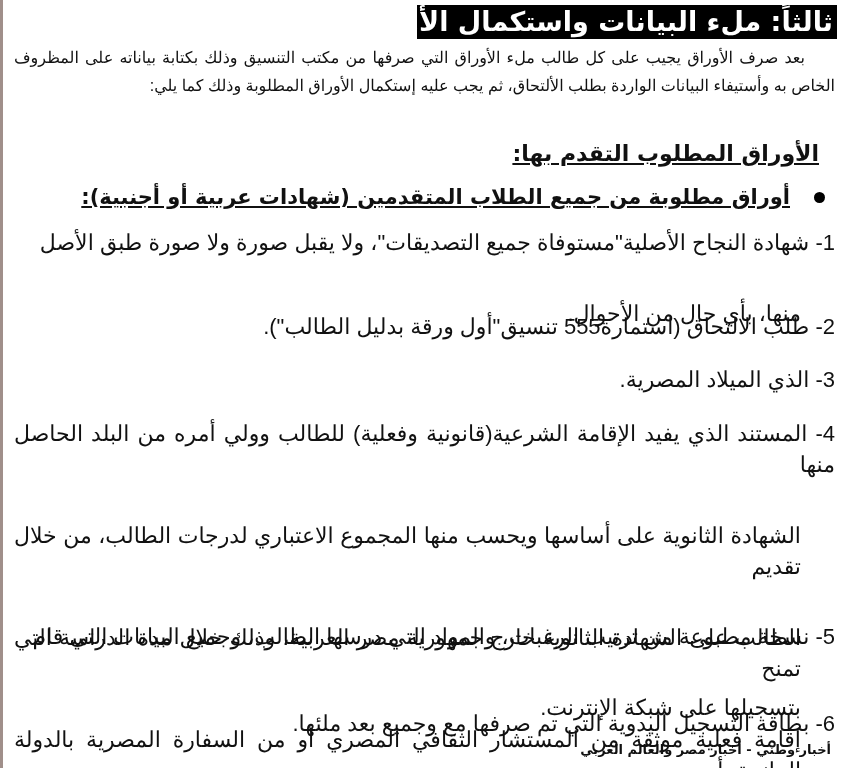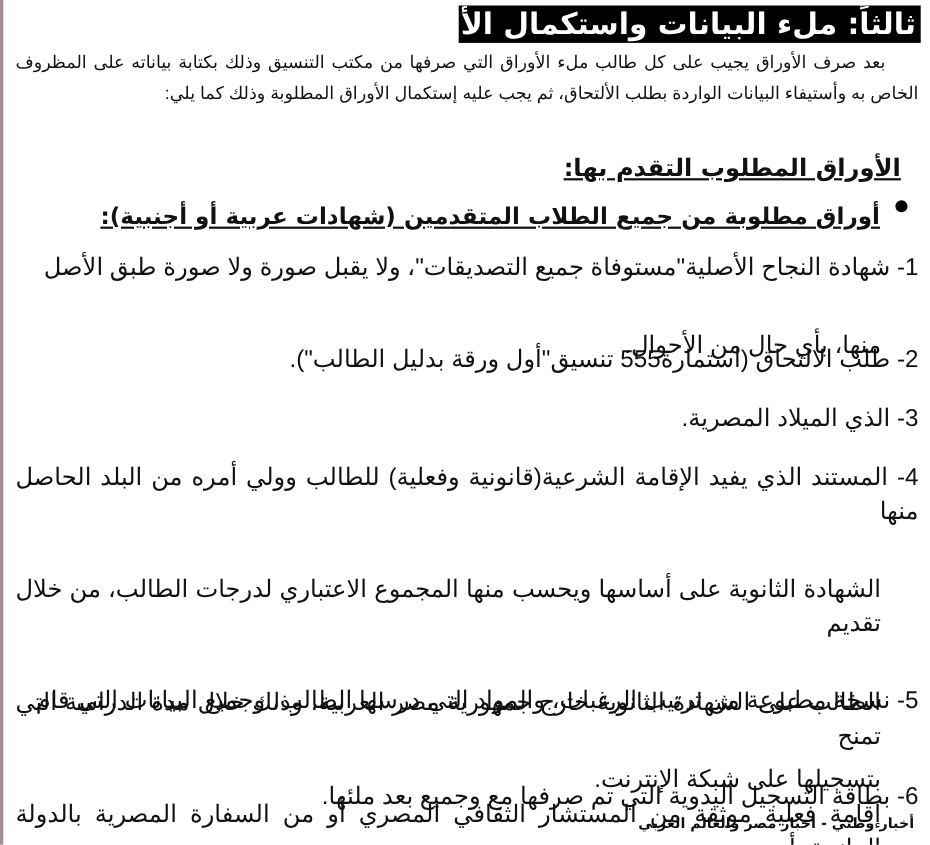--- a/index.html
+++ b/index.html
@@ -68,21 +68,22 @@
       font-size: 22px;
       line-height: 30px;
       text-decoration: underline;
       white-space: nowrap;
     }
     .bullet-line {
       position: absolute;
       top: 182px;
       right: 14px;
       display: flex;
-      gap: 14px;
+      align-items: center;
+      gap: 24px;
       white-space: nowrap;
       margin-left: 20px;
     }
     .bullet-dot {
       width: 11px;
       height: 11px;
       border-radius: 50%;
       background: #000;
       display: inline-block;
     }

